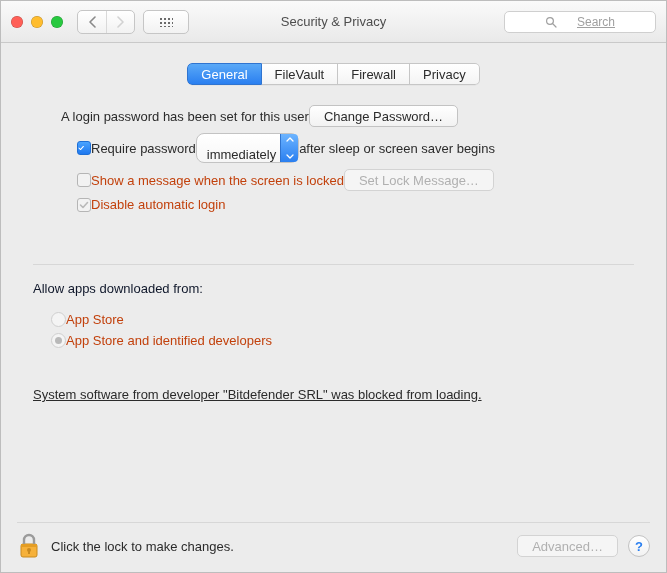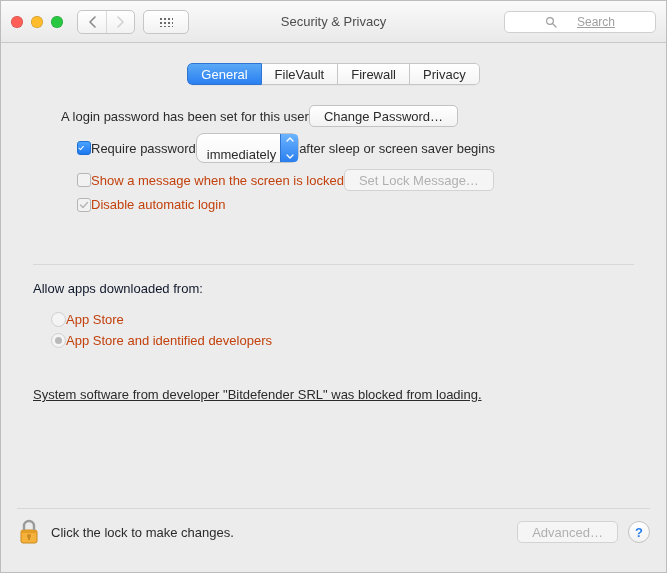--- a/index.html
+++ b/index.html
@@ -225,21 +225,21 @@
 
   .section-title { font-size: 13px; color: #0f172a; margin-bottom: 16px; }
   .section-lower { margin-top: 38px; display: flex; align-items: flex-start; gap: 18px; text-decoration: underline; }
   .section-lower .msg { flex: 1; line-height: 1.35; }
   .section-lower .mac-btn { min-width: 110px; }
 
   
   .footer {
     position: absolute;
     left: 0; right: 0; bottom: 0;
-    padding: 10px 16px 26px 16px;
+    padding: 10px 16px 12px 16px;
     display: flex;
     align-items: center;
     gap: 10px;
   }
   .footer .spacer { flex: 1; }
   .footer-sep {
     position: absolute;
     left: 16px; right: 16px; top: 0;
     height: 1px; background: #d7d7d7;
   }

